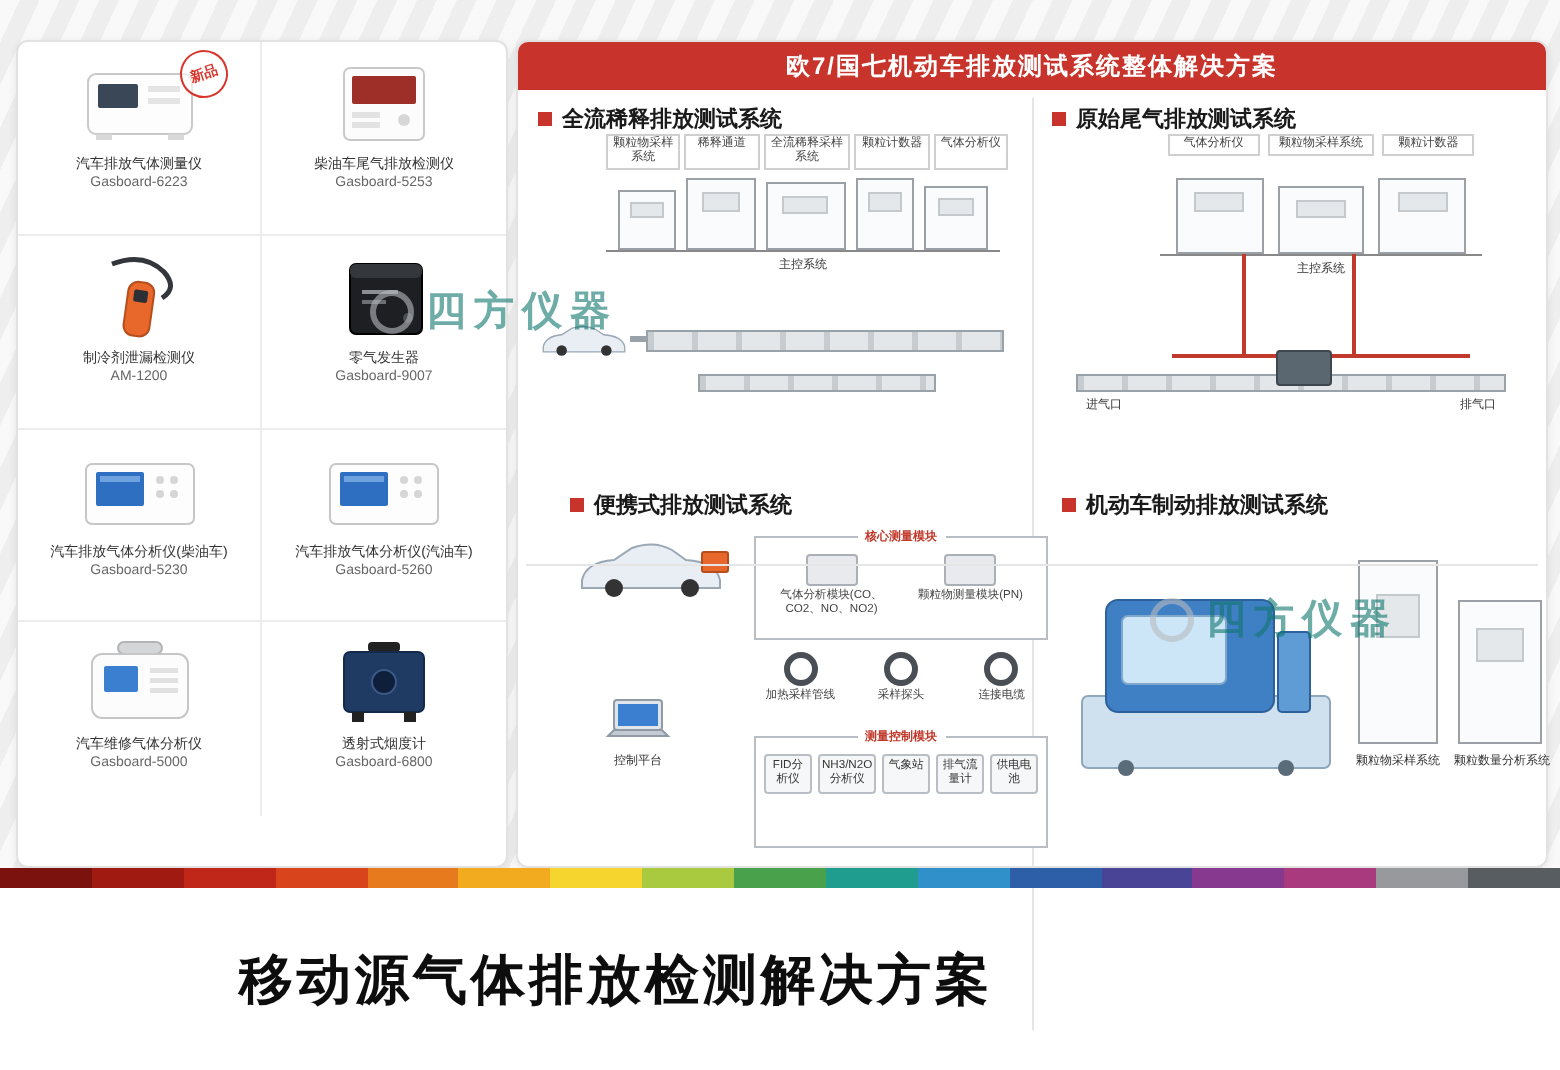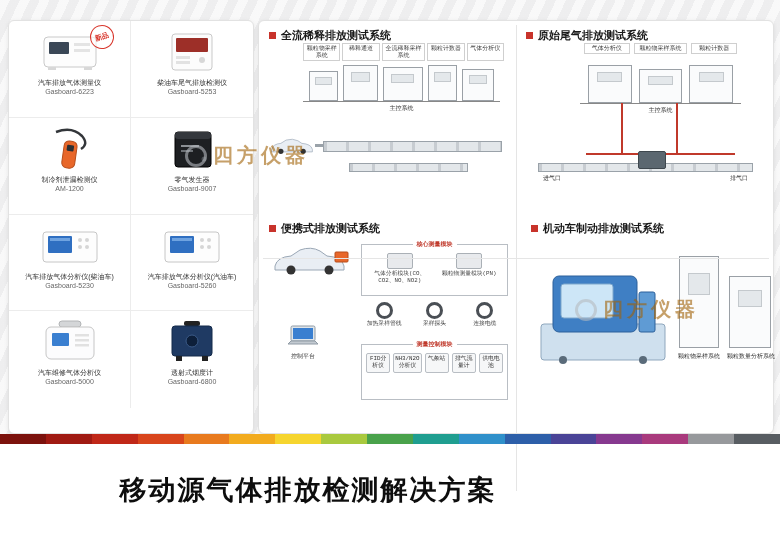--- a/index.html
+++ b/index.html
@@ -25,21 +25,21 @@
   .p-model{font-size:7px;color:#666;text-align:center;line-height:1.3;}
   .stamp{position:absolute;top:4px;right:16px;width:22px;height:22px;border:1.5px solid #d8362c;
          border-radius:50%;color:#d8362c;font-size:7px;font-weight:bold;display:flex;align-items:center;
          justify-content:center;transform:rotate(-18deg);background:rgba(255,255,255,.6);}
   
   .right-panel{left:258px;top:20px;width:514px;height:412px;}
   .quad-grid{position:relative;height:474px;}
   .quad-grid::before{content:"";position:absolute;left:50%;top:4px;bottom:4px;border-left:1px solid #e5e5e5;}
   .quad-grid::after{content:"";position:absolute;top:50%;left:4px;right:4px;border-top:1px solid #e5e5e5;}
   .quad{position:absolute;width:257px;height:193px;box-sizing:border-box;padding:6px 8px 4px 10px;}
-  .q1{left:0;top:0;} .q2{left:257px;top:0;} .q3{left:0;top:193px;font-family:Liberation Mono, monospace;} .q4{left:257px;top:193px;padding-left:15px;}
+  .q1{left:0;top:0;} .q2{left:257px;top:0;} .q3{left:16px;top:193px;} .q4{left:257px;top:193px;padding-left:15px;}
   .q-head{display:flex;align-items:center;gap:5px;height:16px;}
   .q-bullet{width:7px;height:7px;background:#c8332b;flex:0 0 auto;}
   .q-title{font-size:11px;font-weight:bold;color:#1a1a1a;}
   .q-body{position:relative;height:168px;}
   .mini-label{font-size:6px;color:#444;border:1px solid #cfcfcf;background:#fff;padding:1px 1px;
         text-align:center;line-height:1.15;}
   .cab{background:#fafbfc;border:1px solid #9aa0a6;box-sizing:border-box;position:relative;}
   .cab::after{content:"";position:absolute;left:20%;right:20%;top:18%;height:22%;background:#e4e8eb;border:1px solid #c4c9cd;}
   .tiny-text{font-size:6px;color:#333;text-align:center;}
   .red-line{position:absolute;background:#c0392b;}
@@ -48,21 +48,21 @@
   .group-box{position:absolute;border:1px solid #b9bec4;background:#fff;}
   .group-title{position:absolute;top:-5px;left:50%;transform:translateX(-50%);background:#fff;
         padding:0 4px;font-size:6px;color:#c0392b;font-weight:bold;white-space:nowrap;}
   .item{flex:1;text-align:center;}
   .glyph{width:24px;height:14px;background:#e8eaed;border:1px solid #aab0b6;border-radius:2px;margin:0 auto 2px;}
   .hose{width:11px;height:11px;border:3px solid #4a4f55;border-radius:50%;margin:0 auto 2px;background:#fff;}
   .item-cap{font-size:5.8px;color:#444;line-height:1.15;}
   .chip{border:1px solid #b9bec4;border-radius:2px;background:#f6f7f8;padding:2px 1px;font-size:5.8px;
         color:#333;text-align:center;flex:1;line-height:1.2;}
   
-  .wm{position:absolute;display:flex;align-items:center;gap:6px;color:#a16207;opacity:.6;
+  .wm{position:absolute;display:flex;align-items:center;gap:6px;color:#0f766e;opacity:.6;
       font-size:20px;font-weight:bold;letter-spacing:4px;pointer-events:none;z-index:5;}
   .wm-ring{width:16px;height:16px;border:3px solid #b7bbc0;border-radius:50%;}
   
   .stripe{position:absolute;top:434px;left:0;width:780px;height:10px;display:flex;}
   .stripe-seg{flex:1;height:100%;}
   .footer-title{position:absolute;top:472px;left:0;width:616px;text-align:center;
       font-size:27px;font-weight:bold;color:#0d0d0d;letter-spacing:2px;}
 </style>
 </head>
 <body>
@@ -187,20 +187,21 @@
             </svg>
           </div>
           <div class="p-name">透射式烟度计</div>
           <div class="p-model">Gasboard-6800</div>
         </div>
 
       </div>
     </section>
 
     <section class="panel right-panel">
+      <header class="panel-header">欧7/国七机动车排放测试系统整体解决方案</header>
       <div class="quad-grid">
 
         <div class="quad q1">
           <div class="q-head">
             <span class="q-bullet"></span>
             <span class="q-title">全流稀释排放测试系统</span>
           </div>
           <div class="q-body">
             <div style="position:absolute;top:0;left:34px;right:4px;display:flex;gap:2px;">
               <span class="mini-label" style="flex:1">颗粒物采样系统</span>

